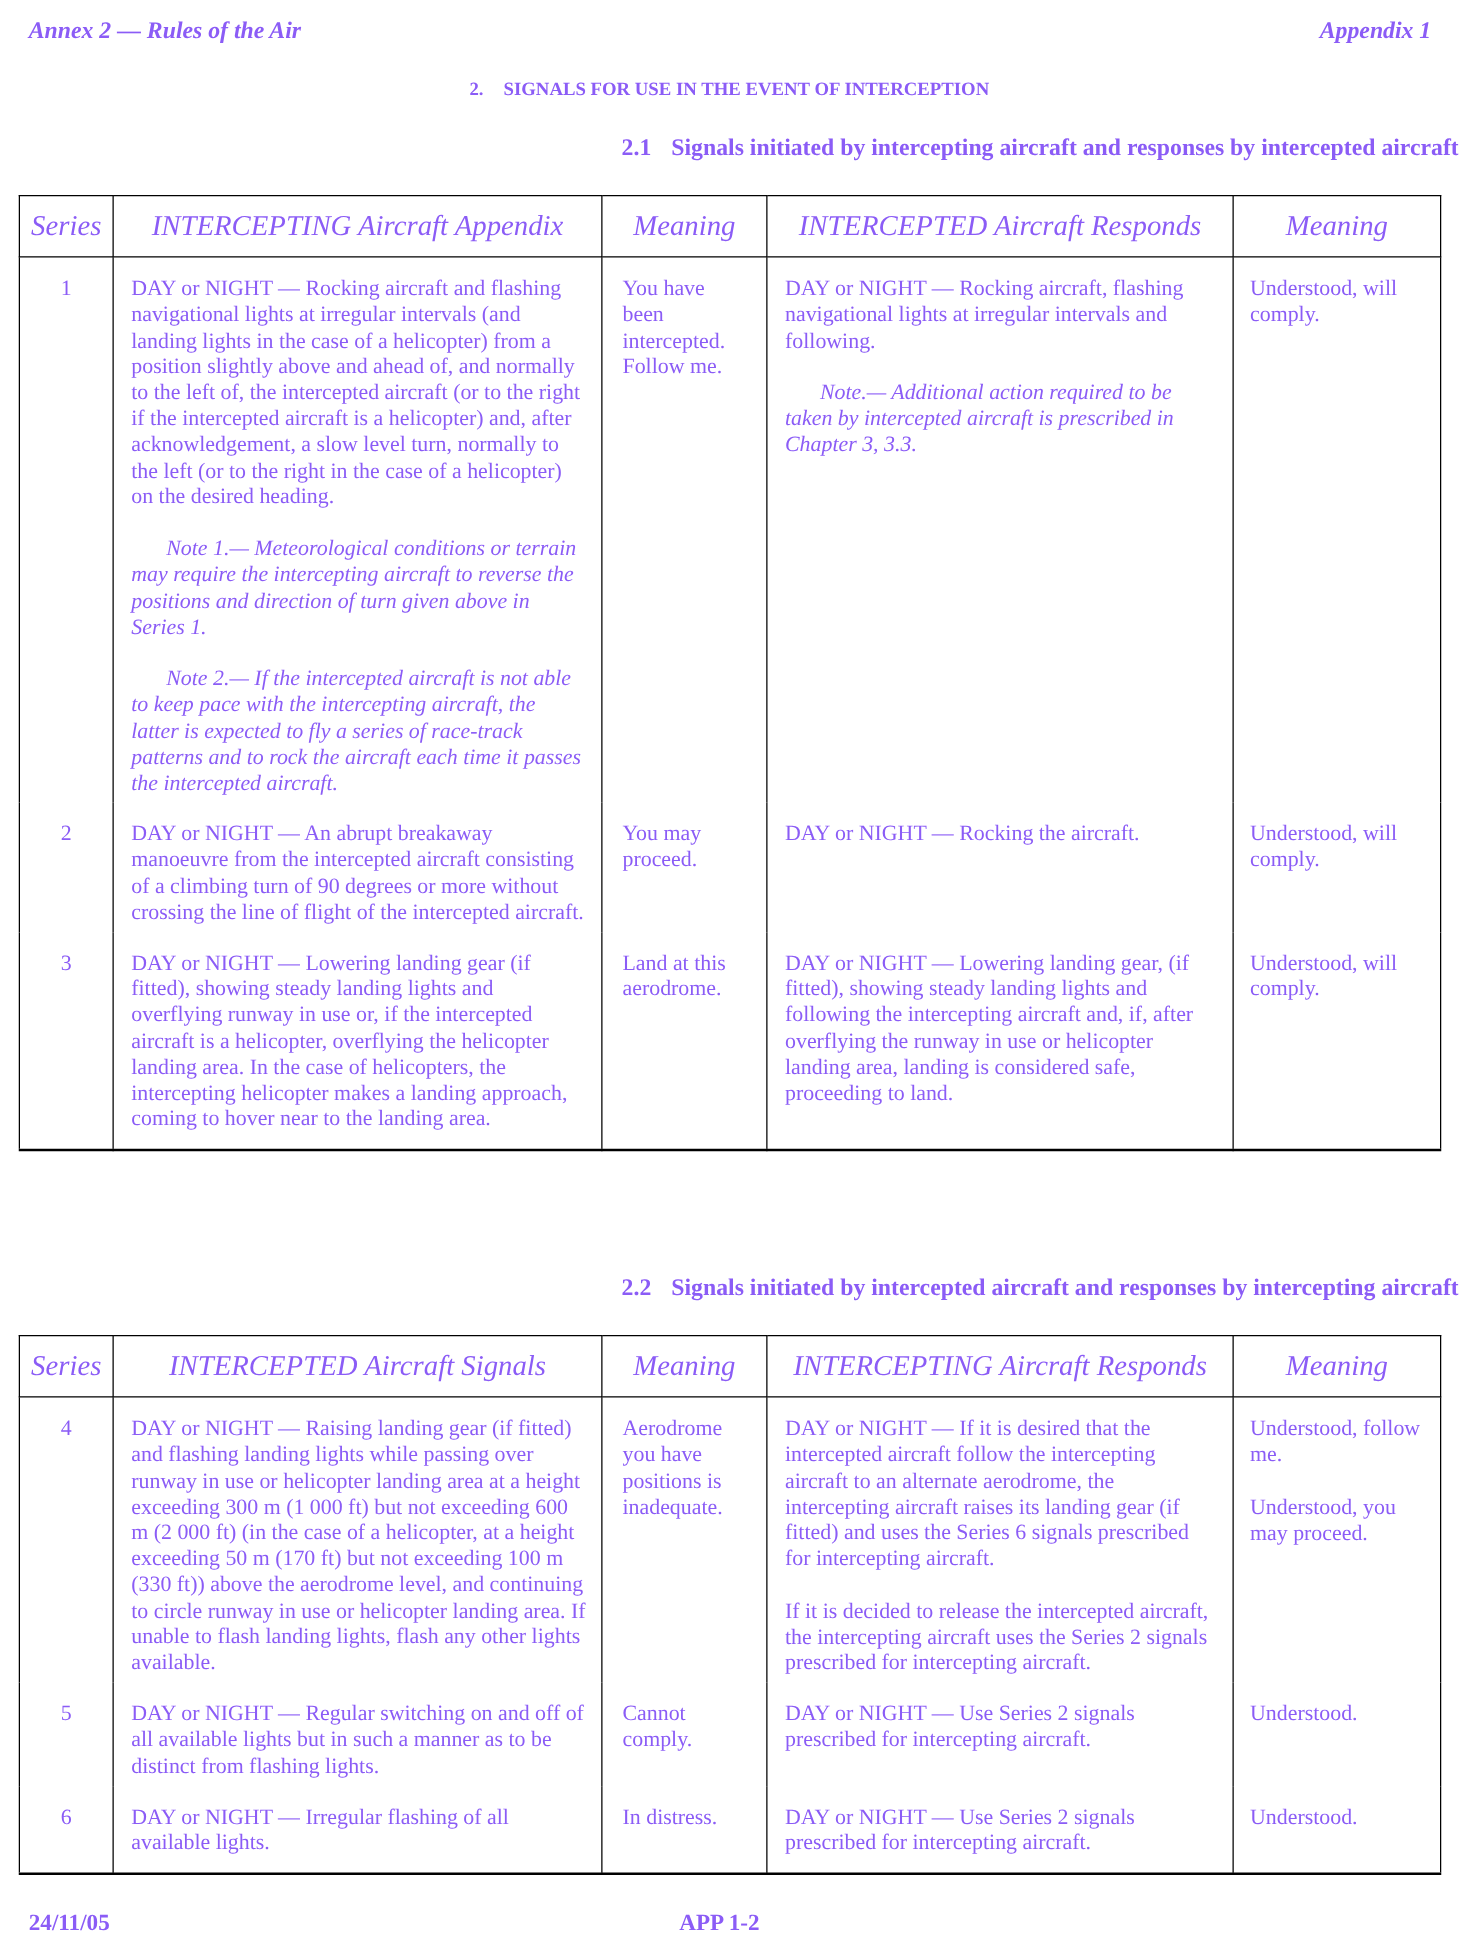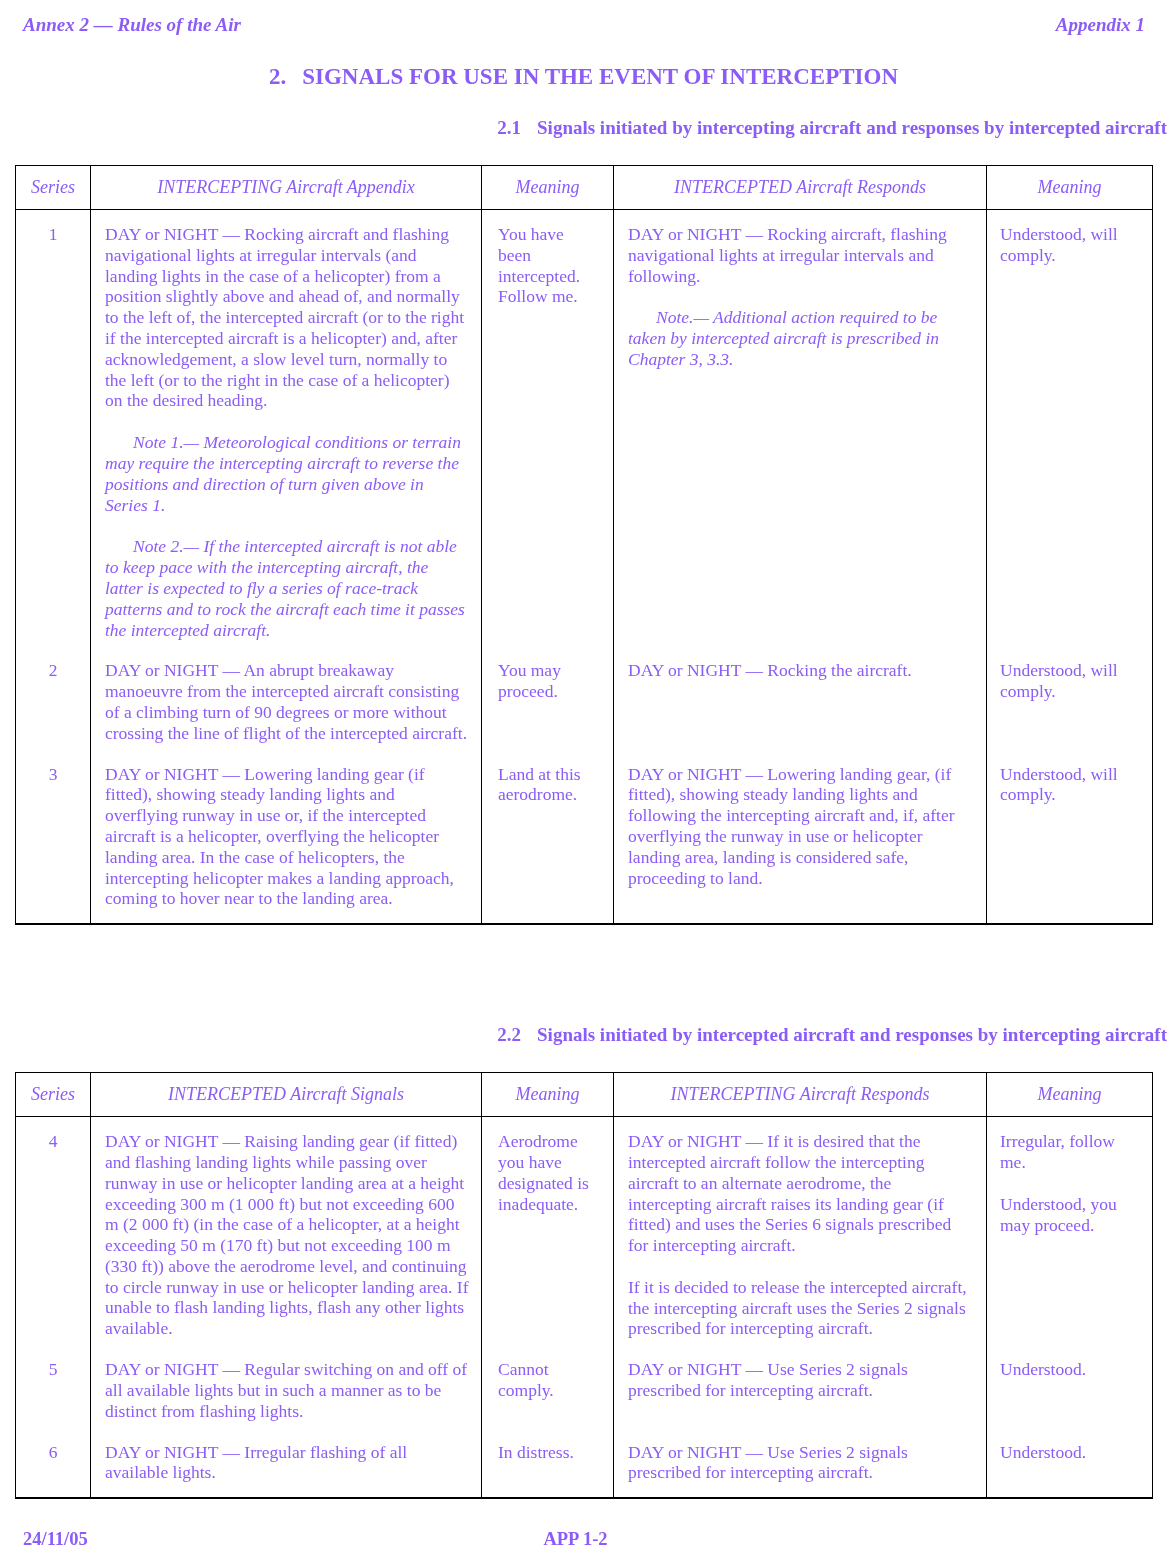--- a/index.html
+++ b/index.html
@@ -22,21 +22,21 @@
     justify-content: space-between;
     padding: 15px 22px 0 23px;
     font-weight: bold;
     font-style: italic;
     font-size: 19px;
     line-height: 20px;
   }
   .doc-title {
     text-align: center;
     font-weight: bold;
-    font-size: 23px;
+    font-size: 15px;
     margin-top: 29px;
   }
   .doc-title .num, .table-caption .num { margin-right: 16px; }
   .table-caption {
     text-align: right;
     font-weight: bold;
     font-size: 19px;
     margin-top: 27px;
   }
   .section-2-2 { margin-top: 99px; }
@@ -49,21 +49,21 @@
     border-bottom: 2px solid #000;
   }
   table.sig-table col.c-series  { width: 75px;  }
   table.sig-table col.c-signals { width: 391px; }
   table.sig-table col.c-meaning { width: 132px; }
   table.sig-table col.c-responds{ width: 373px; }
   table.sig-table col.c-meaning2{ width: 166px; }
   .sig-table th {
     font-style: italic;
     font-weight: normal;
-    font-size: 18px;
+    font-size: 23px;
     text-align: center;
     vertical-align: middle;
     padding: 11px 4px;
     border: 1px solid #000;
   }
   .sig-table td {
     vertical-align: top;
     font-size: 17.5px;
     line-height: 20.8px;
     border-left: 1px solid #000;
@@ -233,32 +233,32 @@
     </tr>
     <tr>
       <td class="series">4</td>
       <td>
             <div class="cell">
         <p>DAY or NIGHT — Raising landing gear (if fitted) and flashing landing lights while passing over runway in use or helicopter landing area at a height exceeding 300 m (1 000 ft) but not exceeding 600 m (2 000 ft) (in the case of a helicopter, at a height exceeding 50 m (170 ft) but not exceeding 100 m (330 ft)) above the aerodrome level, and continuing to circle runway in use or helicopter landing area. If unable to flash landing lights, flash any other lights available.</p>
       </div>
           </td>
       <td class="meaning-cell">
             <div class="cell">
-        <p>Aerodrome you have designated is inadequate.</p>
+        <p>Aerodrome you have positions is inadequate.</p>
       </div>
           </td>
       <td>
             <div class="cell">
         <p>DAY or NIGHT — If it is desired that the intercepted aircraft follow the intercepting aircraft to an alternate aerodrome, the intercepting aircraft raises its landing gear (if fitted) and uses the Series 6 signals prescribed for intercepting aircraft.</p>
         <p>If it is decided to release the intercepted aircraft, the intercepting aircraft uses the Series 2 signals prescribed for intercepting aircraft.</p>
       </div>
           </td>
       <td class="meaning2-cell">
             <div class="cell">
-        <p>Irregular, follow me.</p>
+        <p>Understood, follow me.</p>
         <p class="gap-large">Understood, you may proceed.</p>
       </div>
           </td>
     </tr>
     <tr>
       <td class="series">5</td>
       <td>
             <div class="cell">
         <p>DAY or NIGHT — Regular switching on and off of all available lights but in such a manner as to be distinct from flashing lights.</p>
       </div>

